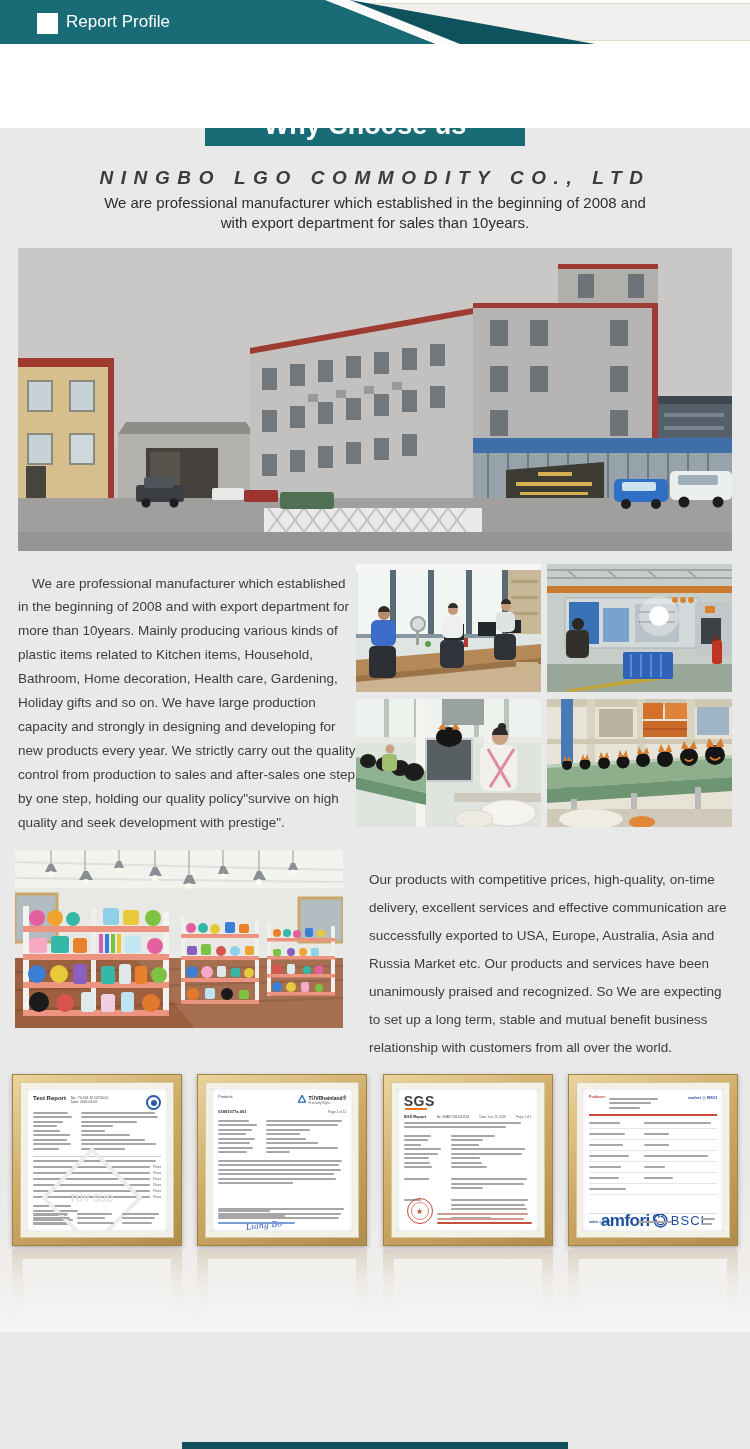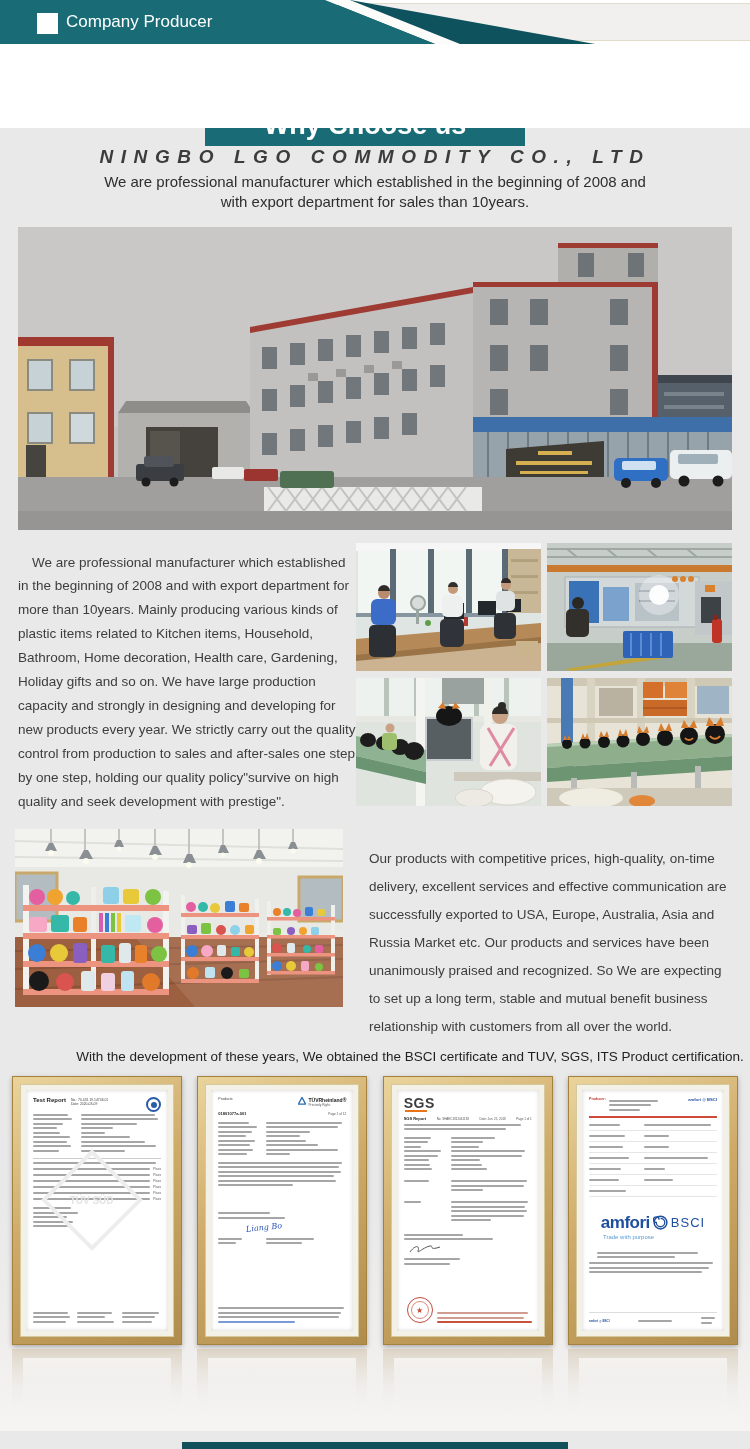--- a/index.html
+++ b/index.html
@@ -8,39 +8,39 @@
   
   .banner{position:relative;height:44px;background:#fff;}
   .banner svg{position:absolute;left:0;top:0;}
   .banner-label{position:absolute;left:66px;top:0;height:44px;line-height:44px;color:#fff;font-size:17px;}
   .banner-square{position:absolute;left:37px;top:13px;width:21px;height:21px;background:#fff;}
   .spacer{height:84px;background:#fff;}
   
   .main{height:1321px;background:#eae9e9;position:relative;overflow:hidden;box-sizing:border-box;}
   .why-box{width:320px;height:41px;margin:-23px 0 0 205px;background:#196c76;color:#fff;
            text-align:center;line-height:41px;font-size:27px;font-weight:bold;}
-  .company-name{margin-top:0;text-align:center;font-size:19px;font-weight:bold;font-style:italic;
+  .company-name{margin-top:21px;text-align:center;font-size:19px;font-weight:bold;font-style:italic;
                 letter-spacing:0.40em;color:#3c3c3c;}
   .hero-sub{margin-top:4px;text-align:center;font-size:15px;line-height:1.35;color:#2e2e2e;}
   .factory-wrap{width:714px;height:303px;margin:14px auto 0;overflow:hidden;}
   
   .cols1{display:flex;justify-content:space-between;padding:0 15px 0 18px;margin-top:13px;}
   .about-text{width:338px;font-size:13.5px;line-height:23.9px;color:#3d3d3d;padding-top:8px;text-indent:14px;}
   .photo-grid{width:380px;display:grid;grid-template-columns:185px 185px;grid-template-rows:128px 128px;gap:7px 6px;}
   .photo-grid svg{display:block;}
   .cols2{display:flex;padding:0 15px;margin-top:16px;}
   .showroom-wrap{width:328px;height:178px;overflow:hidden;flex:none;}
   .market-text{width:366px;margin-left:26px;font-size:13.5px;line-height:28px;color:#3d3d3d;padding-top:16px;}
   
   .cert-heading{margin-top:6px;padding-right:28px;text-align:right;font-size:35px;font-weight:900;
                 color:#151515;letter-spacing:0.5px;}
   .cert-sub{margin-top:8px;padding-left:70px;text-align:center;font-size:13.5px;color:#1f1f1f;}
   .cert-row{display:flex;justify-content:space-between;padding:0 12px;margin-top:12px;}
   .cert-col{width:170px;}
-  .cert{width:170px;height:269px;box-sizing:border-box;background:linear-gradient(150deg,#ead49c 0%,#cfab69 45%,#b08d4c 100%);
+  .cert{width:170px;height:172px;box-sizing:border-box;background:linear-gradient(150deg,#ead49c 0%,#cfab69 45%,#b08d4c 100%);
         border:1px solid #a3823f;padding:7px;box-shadow:0 2px 5px rgba(0,0,0,0.28);}
   .matte{height:100%;box-sizing:border-box;background:#f3f0e6;border:1px solid #d7c99e;padding:5px;}
   .paper{height:100%;box-sizing:border-box;background:#fff;position:relative;overflow:hidden;
          padding:7px 7px 5px 7px;box-shadow:inset 0 0 4px rgba(0,0,0,0.18);font-size:4px;color:#444;}
   .bl{height:2px;background:#a6a6a6;margin:2.5px 0;border-radius:1px;}
   .cols{display:flex;gap:4px;}
   .cols .lab{width:34%;}
   .cols .val{flex:1;}
   .pass-row{display:flex;align-items:center;gap:3px;margin:1px 0;}
   .pass-row .bl{flex:1;margin:1.5px 0;}
@@ -97,21 +97,21 @@
 <div class="banner">
   <svg width="750" height="44" viewBox="0 0 750 44">
     <rect x="335" y="3" width="415" height="38" fill="#f1f0ee"></rect>
     <rect x="335" y="3" width="415" height="1" fill="#dfdcc9"></rect>
     <rect x="335" y="40" width="415" height="1" fill="#dfdcc9"></rect>
     <polygon points="350,0 595,44 240,44" fill="#0d525c"></polygon>
     <polygon points="325,0 350,0 460,44 435,44" fill="#fcfcfb"></polygon>
     <polygon points="0,0 325,0 435,44 0,44" fill="#196c76"></polygon>
   </svg>
   <span class="banner-square"></span>
-  <span class="banner-label">Company Producer</span>
+  <span class="banner-label">Report Profile</span>
 </div>
 <div class="spacer"></div>
 
 <div class="main">
 
   <div class="why-box">Why Choose us</div>
   <div class="company-name">NINGBO LGO COMMODITY CO., LTD</div>
   <div class="hero-sub">
     <div>We are professional manufacturer which established in the beginning of 2008 and</div>
     <div>with export department for sales than 10years.</div>
@@ -635,21 +635,20 @@
             <rect x="286" y="132" width="8" height="10" rx="2" fill="#f7a8c4"></rect>
               <circle cx="304" cy="138" r="4" fill="#7cc243"></circle>
           </g>
         </g>
       </svg>
     </div>
     <div class="market-text">Our products with competitive prices, high-quality, on-time delivery, excellent services and effective communication are successfully exported to USA, Europe, Australia, Asia and Russia Market etc. Our products and services have been unanimously praised and recognized. So We are expecting to set up a long term, stable and mutual benefit business relationship with customers from all over the world.</div>
   </div>
 
   <div class="cert-zone">
-    <div class="cert-sub">With the development of these years, We obtained the BSCI certificate and TUV, SGS, ITS Product certification.</div>
 
     <div class="cert-row">
 
       <div class="cert-col">
         <div class="cert">
             <div class="matte">
               <div class="paper">
           <div class="wm">
                   <span>TÜV SÜD</span>
                 </div>

